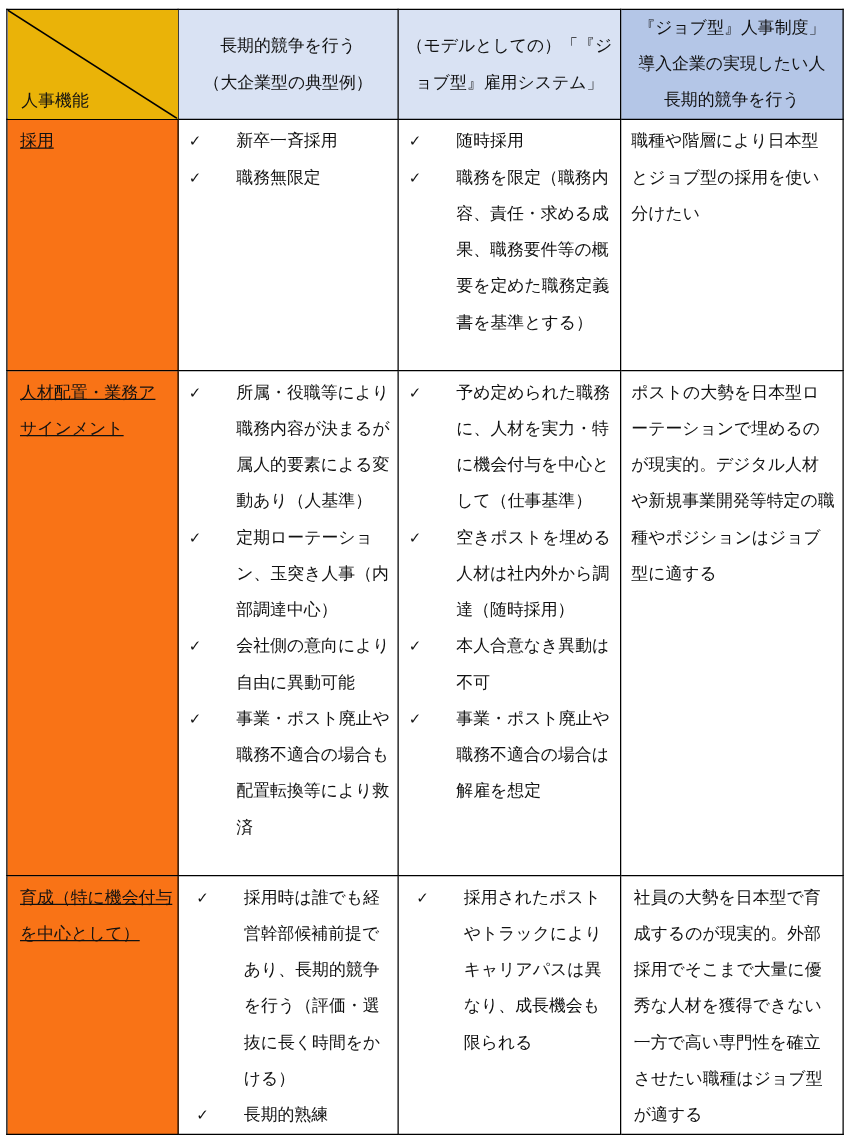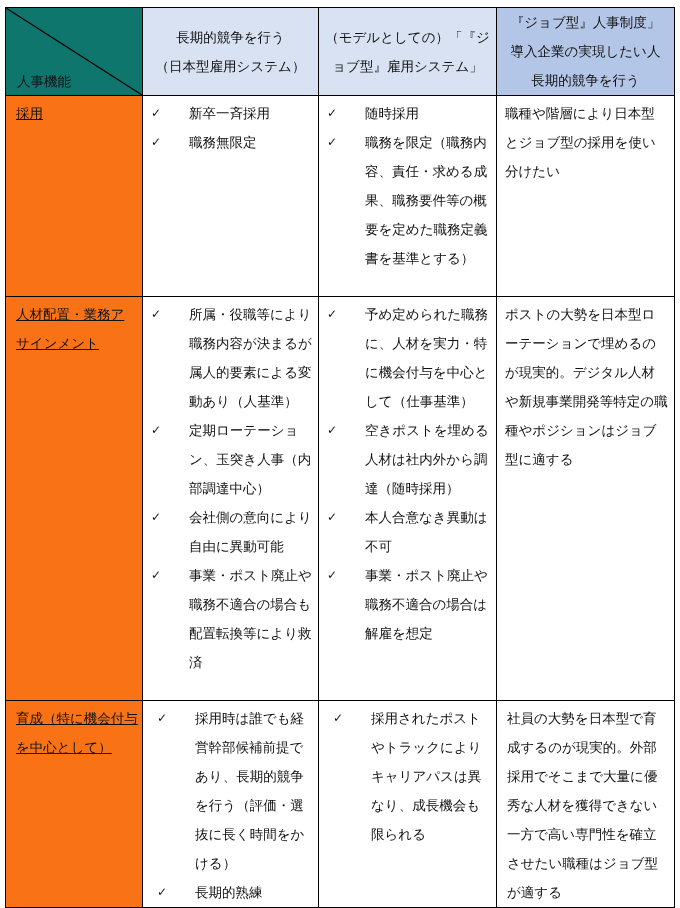--- a/index.html
+++ b/index.html
@@ -15,21 +15,21 @@
       vertical-align: top;
       font-size: 13.5px;
       line-height: 29px;
       padding: 0;
       word-break: break-all;
     }
     .hdr td { height: 86px; vertical-align: middle; text-align: center; background: #D9E2F3; }
     .hdr td.hl { background: #B4C6E7; }
     .hdr td.diag {
       position: relative;
-      background: #0f766e;
+      background: #eab308;
       background-image: linear-gradient(to top right, transparent calc(50% - 0.8px), #000 calc(50% - 0.8px), #000 calc(50% + 0.8px), transparent calc(50% + 0.8px));
       background-image: none;
     }
     .diag svg { position: absolute; left: 0; top: 0; width: 100%; height: 100%; }
     .diag .corner-label { position: absolute; left: 11px; bottom: 4px; line-height: 20px; }
     .hdr .h-text { padding: 0 6px; line-height: 29px; }
     td.func { background: #f97316; padding: 3px 4px 0 10px; text-decoration: underline; }
     td.list-cell { padding: 3px 6px 0 4px; }
     td.plain { padding: 3px 6px 0 8px; }
     .chk-item { display: flex; }
@@ -52,21 +52,21 @@
   <tbody>
       <tr class="hdr">
     <td class="diag">
       <svg preserveAspectRatio="none" viewBox="0 0 100 100">
         <line x1="0" y1="0" x2="100" y2="100" stroke="#000" stroke-width="1.2" vector-effect="non-scaling-stroke"></line>
       </svg>
       <span class="corner-label">人事機能</span>
     </td>
     <td>
       <div class="h-text">長期的競争を行う</div>
-      <div class="h-text">（日本型雇用システム）</div>
+      <div class="h-text">（大企業型の典型例）</div>
     </td>
     <td>
       <div class="h-text">（モデルとしての）「『ジ</div>
       <div class="h-text">ョブ型』雇用システム」</div>
     </td>
     <td class="hl">
       <div class="h-text">『ジョブ型』人事制度」</div>
       <div class="h-text">導入企業の実現したい人</div>
       <div class="h-text">長期的競争を行う</div>
     </td>

